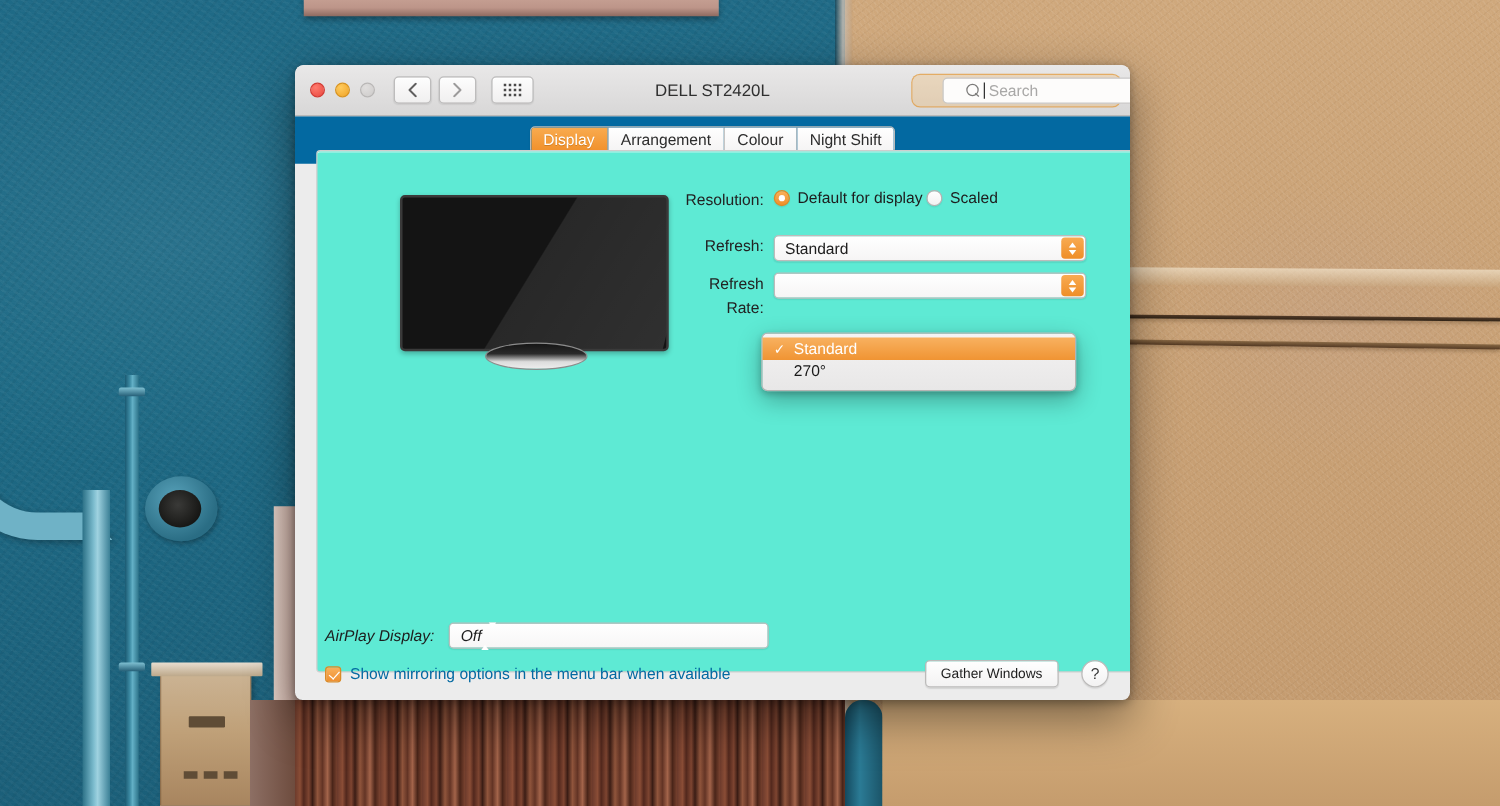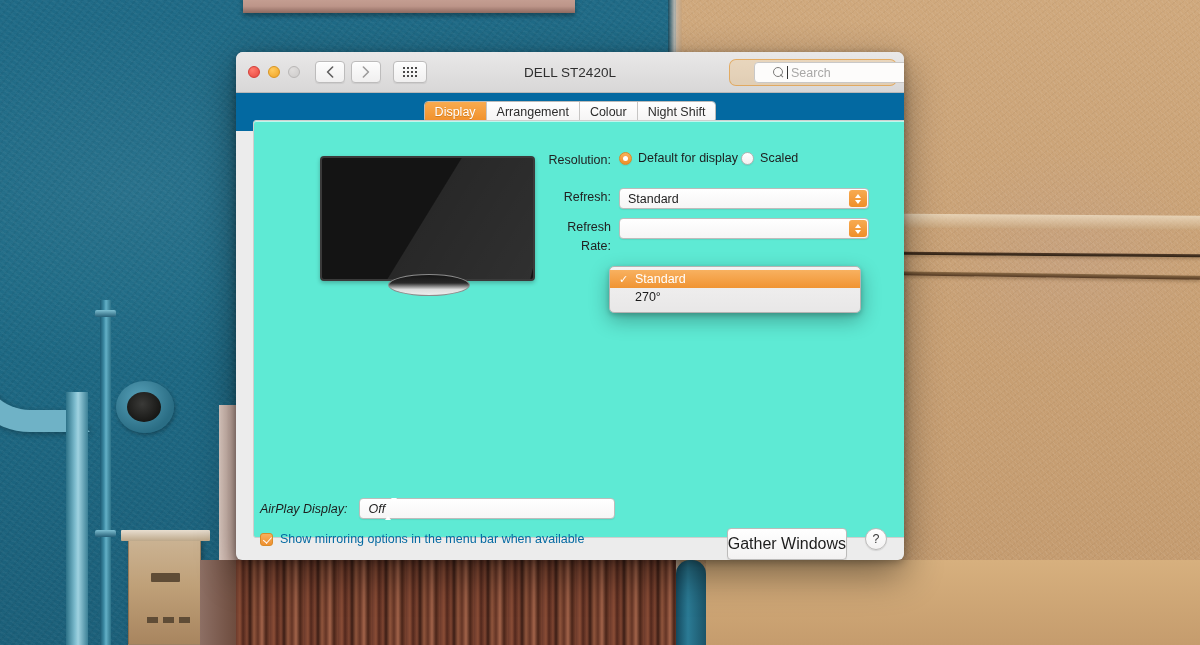--- a/index.html
+++ b/index.html
@@ -384,22 +384,22 @@
   }
   .checkbox::after {
     content: ""; position: absolute; left: 4px; top: 1px;
     width: 3.5px; height: 7px;
     border: solid #fff; border-width: 0 1.8px 1.8px 0;
     transform: rotate(42deg);
   }
   .mirror-text { font-size: 12.5px; color: #0369a1; }
   .gather-btn {
     position: absolute; right: 57px; top: 476px;
-    padding: 3px 0; height: 32px;
-    font-size: 16px; color: #1d1d1d;
+    padding: 3px 12px; height: 22px;
+    font-size: 11px; color: #1d1d1d;
     background: linear-gradient(180deg,#ffffff,#f3f2f2);
     border: 1px solid #bcbbba; border-radius: 4px;
     display: flex; align-items: center;
     box-shadow: 0 1px 1px rgba(0,0,0,.1);
   }
   .help-btn {
     position: absolute; right: 17px; top: 476px;
     width: 22px; height: 22px; border-radius: 50%;
     background: linear-gradient(180deg,#ffffff,#f3f2f2);
     border: 1px solid #bcbbba;

